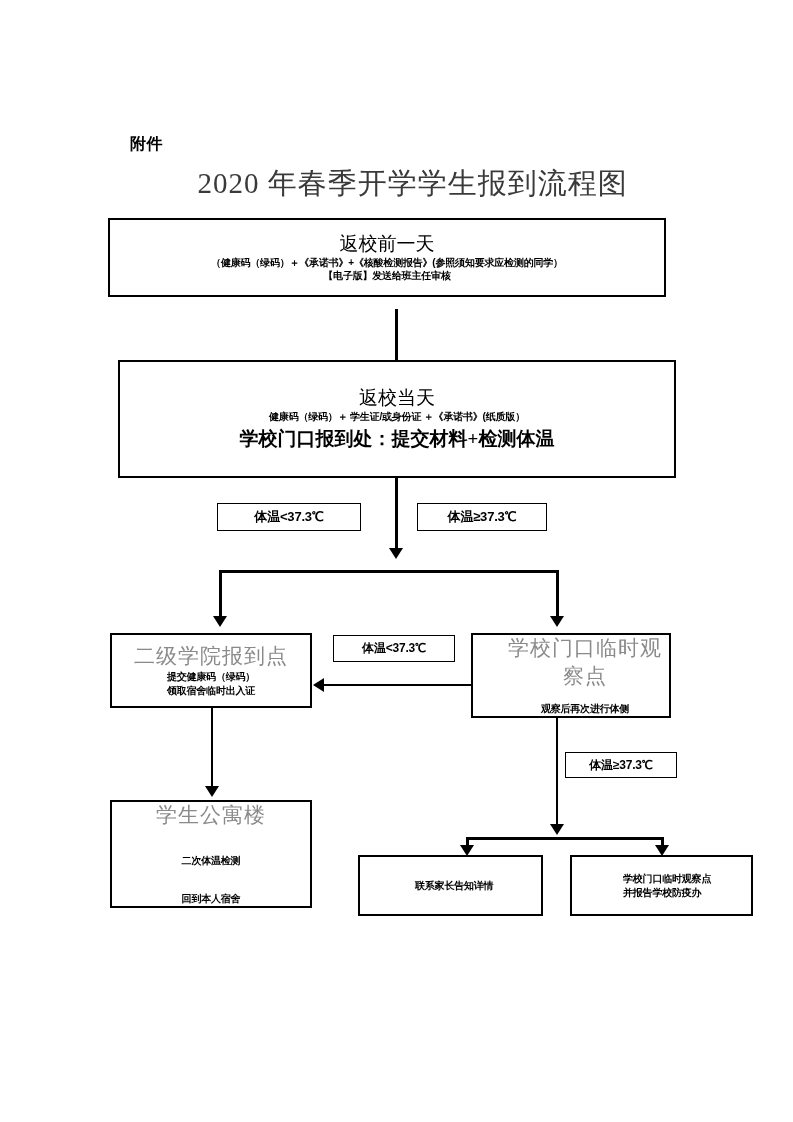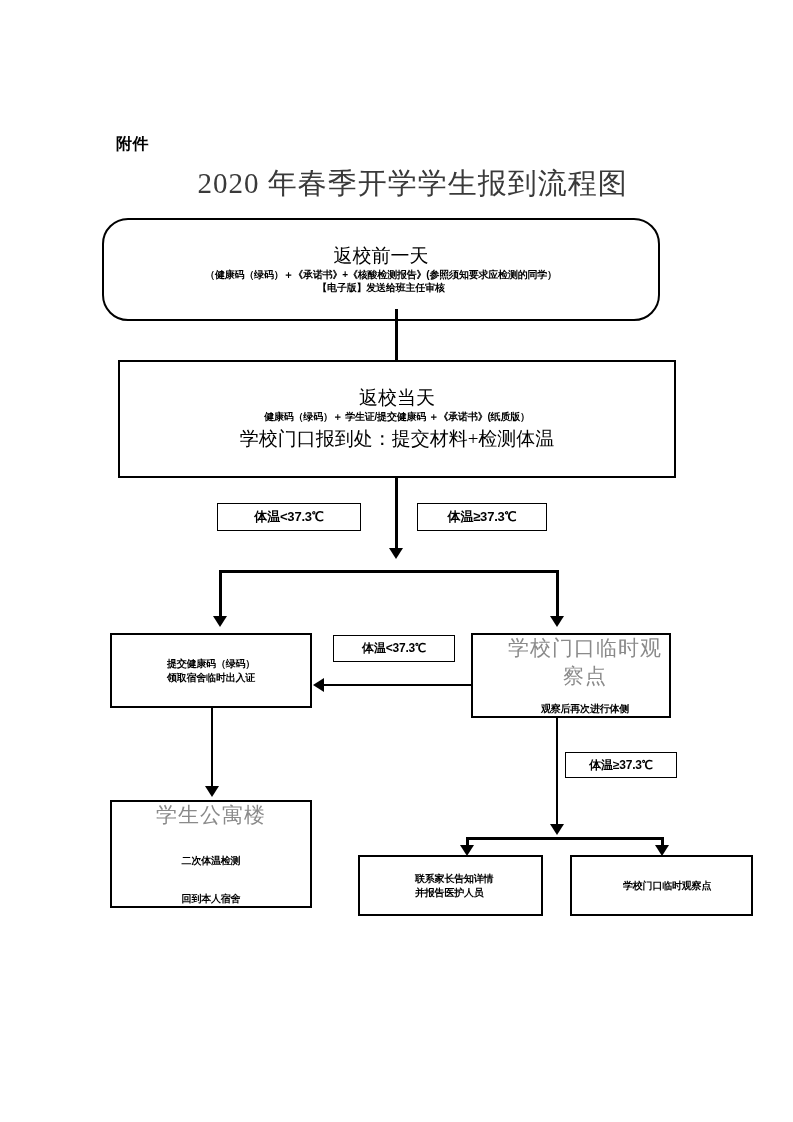--- a/index.html
+++ b/index.html
@@ -15,21 +15,21 @@
     position: relative;
     width: 793px;
     height: 1122px;
     background: #ffffff;
     overflow: hidden;
   }
 
   
   .attach-label {
     position: absolute;
-    left: 116px;
+    left: 130px;
     top: 134px;
     font-family: "Liberation Sans", sans-serif;
     font-weight: bold;
     font-size: 16px;
     color: #000;
     letter-spacing: 0.5px;
   }
   .doc-title {
     position: absolute;
     left: 0;
@@ -136,47 +136,48 @@
   .thin-h { height: 2px; }
 </style>
 </head>
 <body>
 
 <div id="page">
 
   <div class="attach-label">附件</div>
   <div class="doc-title">2020 年春季开学学生报到流程图</div>
 
-  <div class="box" style="left:102px; top:218px; width:558px; height:103px;border-radius:26px;">
+  <div class="box" style="left:108px; top:218px; width:558px; height:79px;">
     <div class="hdr">返校前一天</div>
     <div class="ln">（健康码（绿码）＋《承诺书》+《核酸检测报告》(参照须知要求应检测的同学）</div>
     <div class="ln">【电子版】发送给班主任审核</div>
   </div>
 
   <div class="vline" style="left:395px; top:309px; height:51px;"></div>
 
   <div class="box" style="left:118px; top:360px; width:558px; height:118px;">
     <div class="hdr">返校当天</div>
-    <div class="ln">健康码（绿码）＋ 学生证/提交健康码 ＋《承诺书》(纸质版）</div>
-    <div class="ln-big" style="margin-top:4px;">学校门口报到处：提交材料+检测体温</div>
+    <div class="ln">健康码（绿码）＋ 学生证/或身份证 ＋《承诺书》(纸质版）</div>
+    <div class="ln-big" style="margin-top:4px;font-weight:bold;">学校门口报到处：提交材料+检测体温</div>
   </div>
 
   <div class="chip" style="left:217px; top:503px; width:144px; height:28px;">体温&lt;37.3℃</div>
   <div class="chip" style="left:417px; top:503px; width:130px; height:28px;">体温≥37.3℃</div>
 
   <div class="vline" style="left:395px; top:478px; height:72px;"></div>
   <div class="arrow-down" style="left:389px; top:548px;"></div>
 
   <div class="hline" style="left:219px; top:570px; width:340px;"></div>
   <div class="vline" style="left:219px; top:570px; height:48px;"></div>
   <div class="arrow-down" style="left:213px; top:616px;"></div>
   <div class="vline" style="left:556px; top:570px; height:48px;"></div>
   <div class="arrow-down" style="left:550px; top:616px;"></div>
 
   <div class="box" style="left:110px; top:633px; width:202px; height:75px;">
+    <div class="hdr-gray">二级学院报到点</div>
     <div class="ln">提交健康码（绿码）</div>
     <div class="ln">领取宿舍临时出入证</div>
   </div>
 
   <div class="box" style="left:471px; top:633px; width:200px; height:85px;padding-left:28px;">
     <div class="hdr-gray">学校门口临时观察点</div>
     <div class="ln" style="margin-top:12px;">观察后再次进行体侧</div>
   </div>
 
   <div class="chip small" style="left:333px; top:635px; width:122px; height:27px;">体温&lt;37.3℃</div>
@@ -197,20 +198,20 @@
   <div class="chip small" style="left:565px; top:752px; width:112px; height:26px;">体温≥37.3℃</div>
 
   <div class="hline" style="left:466px; top:837px; width:198px;"></div>
   <div class="vline" style="left:466px; top:837px; height:14px;"></div>
   <div class="arrow-down" style="left:460px; top:845px;"></div>
   <div class="vline" style="left:661px; top:837px; height:14px;"></div>
   <div class="arrow-down" style="left:655px; top:845px;"></div>
 
   <div class="box" style="left:358px; top:855px; width:185px; height:61px; align-items:flex-start;">
     <div class="ln ln-left">联系家长告知详情</div>
-    <div class="ln ln-left">并报告医护人员</div>
   </div>
 
   <div class="box" style="left:570px; top:855px; width:183px; height:61px; align-items:flex-start;">
     <div class="ln ln-left" style="padding-left:8px;">学校门口临时观察点</div>
+    <div class="ln ln-left" style="padding-left:8px;">并报告学校防疫办</div>
   </div>
 
 </div>
 
 </body></html>

